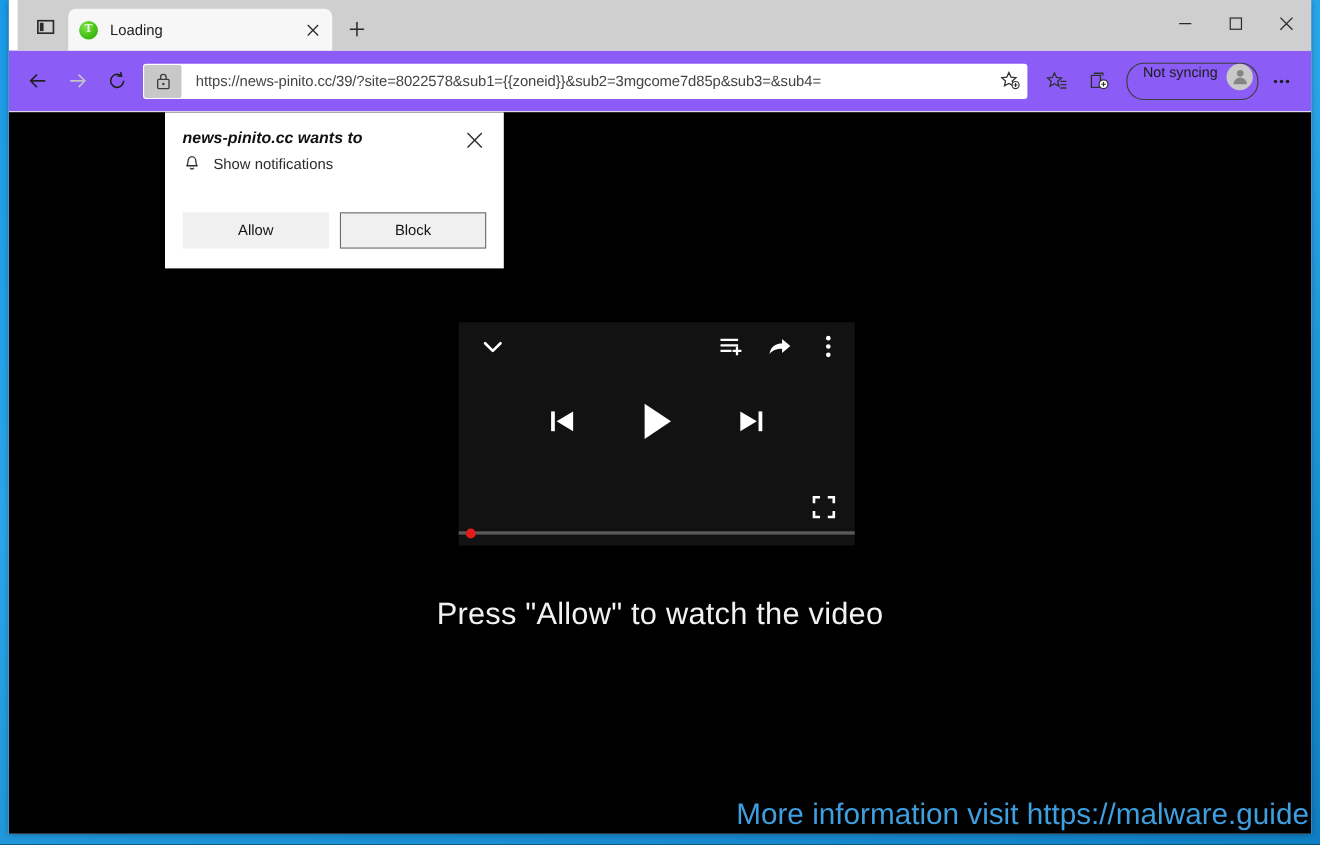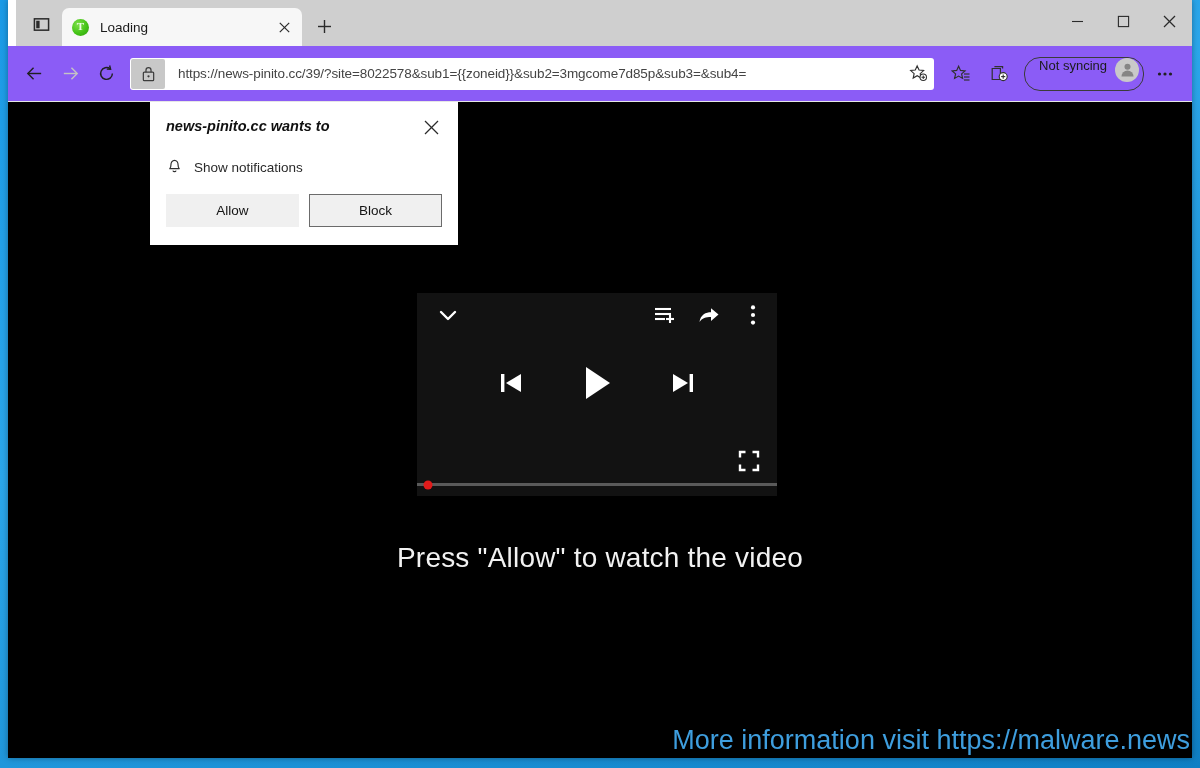--- a/index.html
+++ b/index.html
@@ -269,30 +269,29 @@
     height: 22px;
     display: flex;
     align-items: center;
     justify-content: center;
     cursor: pointer;
     flex: 0 0 auto;
   }
   #popup-permission-row {
     display: flex;
     align-items: center;
-    margin-top: 18px;
   }
   #popup-permission-label {
     font-size: 13.5px;
     color: #2a2a2a;
     margin-left: 11px;
   }
   #popup-actions {
     display: flex;
-    margin-top: 16px;
+    margin-top: 32px;
     gap: 10px;
   }
   .popup-btn {
     flex: 1 1 0;
     height: 31px;
     font-size: 13.5px;
     color: #141414;
     background: #f0f0f0;
     border: 1px solid transparent;
     display: flex;
@@ -627,16 +626,16 @@
           </svg>
         </div>
 
         <div id="player-progress">
           <div id="player-progress-dot"></div>
         </div>
       </div>
 
       <div id="press-allow-text">Press "Allow" to watch the video</div>
 
-      <div id="watermark">More information visit https://malware.news</div>
+      <div id="watermark">More information visit https://malware.guide</div>
     </div>
   </div>
 </div>
 
 </body></html>

